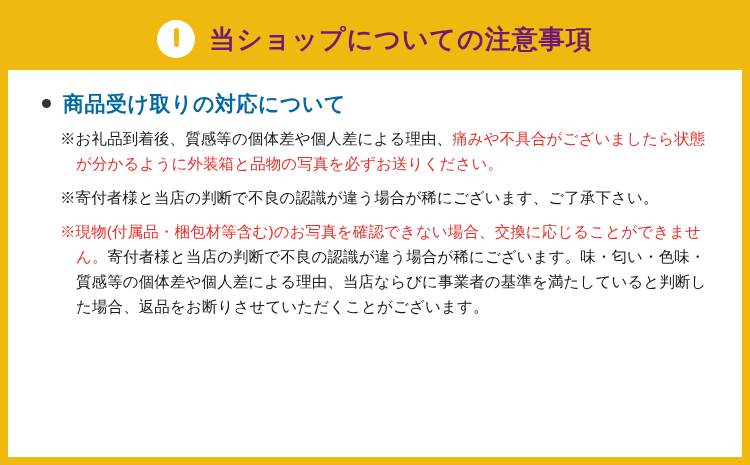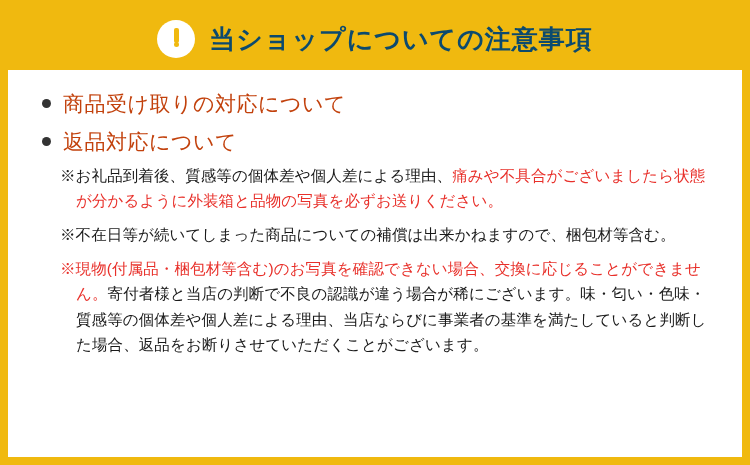--- a/index.html
+++ b/index.html
@@ -63,21 +63,21 @@
     position: relative;
     width: 38px;
     height: 38px;
     display: flex;
     align-items: center;
     justify-content: center;
   }
   .notice-title {
     font-size: 26px;
     font-weight: bold;
-    color: #0c4a6e;
+    color: #701a75;
     letter-spacing: 1px;
     line-height: 1;
     white-space: nowrap;
   }
   .notice-body {
     position: absolute;
     top: 62px;
     left: 0;
     right: 0;
     bottom: 0;
@@ -98,22 +98,22 @@
     width: 9px;
     height: 9px;
     border-radius: 50%;
     background: #333333;
     margin-top: 11px;
     flex: 0 0 auto;
     margin-left: 8px;
   }
   .section-title {
     font-size: 21px;
-    font-weight: normal;
-    color: #c2410c;
+    font-weight: bold;
+    color: #0369a1;
     line-height: 1.5;
     letter-spacing: 0.5px;
   }
   .para {
     font-size: 15.5px;
     line-height: 1.62;
     color: #1a1a1a;
     margin: 0 0 9px 0;
     padding-left: 42px;
     text-indent: -16px;
@@ -148,29 +148,25 @@
     <div class="notice-body">
 
       <div class="section">
         <div class="section-head">
           <span class="bullet-dot"></span>
           <span class="section-title">商品受け取りの対応について</span>
         </div>
       </div>
 
       <div class="section">
-        <div class="section-head">
-          <span class="bullet-dot"></span>
-          <span class="section-title">返品対応について</span>
-        </div>
         <p class="para">
           <span class="seg">※お礼品到着後、質感等の個体差や個人差による理由、</span><span class="seg red">痛みや不具合がございましたら状態が分かるように外装箱と品物の写真を必ずお送りください。</span>
         </p>
         <p class="para">
-          <span class="seg">※不在日等が続いてしまった商品についての補償は出来かねますので、梱包材等含む。</span>
+          <span class="seg">※寄付者様と当店の判断で不良の認識が違う場合が稀にございます、ご了承下さい。</span>
         </p>
         <p class="para tight">
           <span class="seg red">※現物(付属品・梱包材等含む)のお写真を確認できない場合、交換に応じることができません。</span><span class="seg">寄付者様と当店の判断で不良の認識が違う場合が稀にございます。味・匂い・色味・質感等の個体差や個人差による理由、当店ならびに事業者の基準を満たしていると判断した場合、返品をお断りさせていただくことがございます。</span>
         </p>
       </div>
 
     </div>
   </div>
 </div>
 

